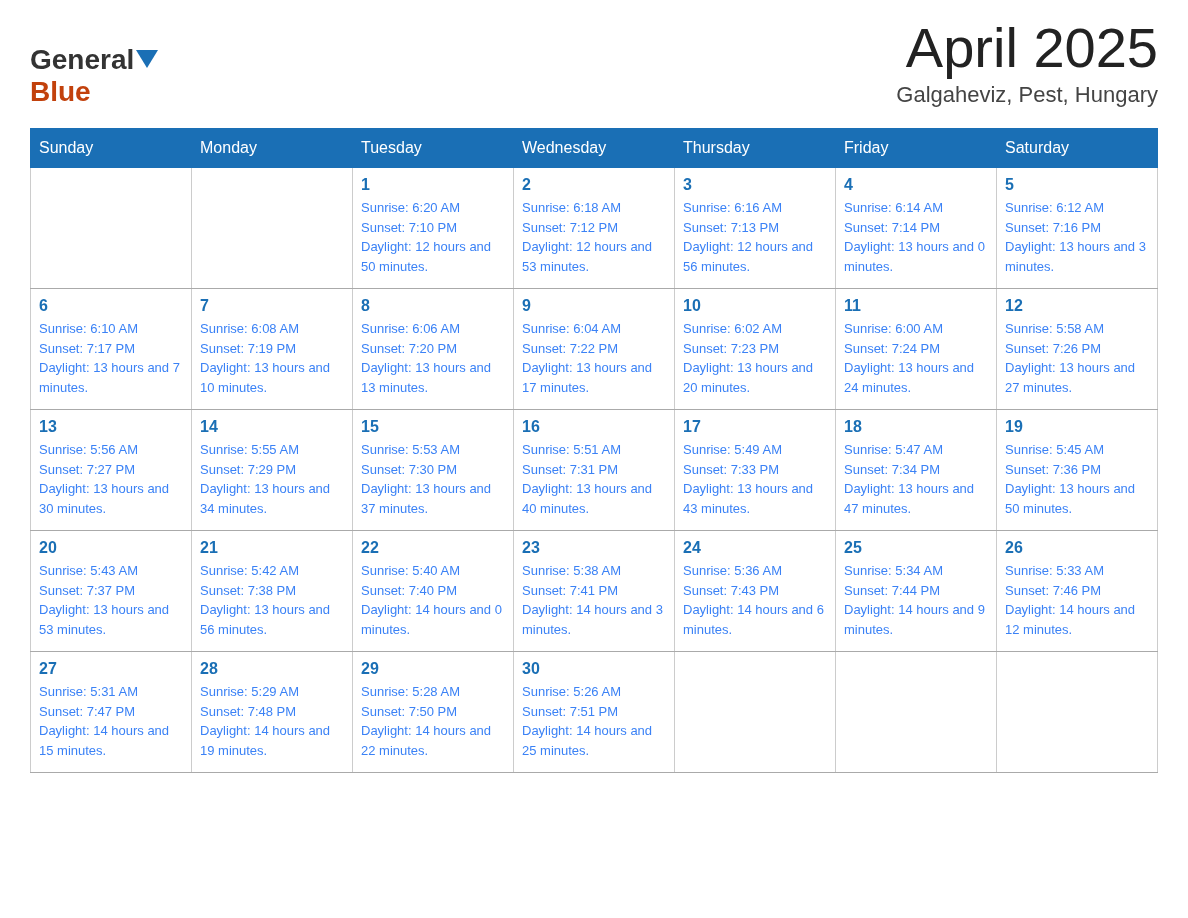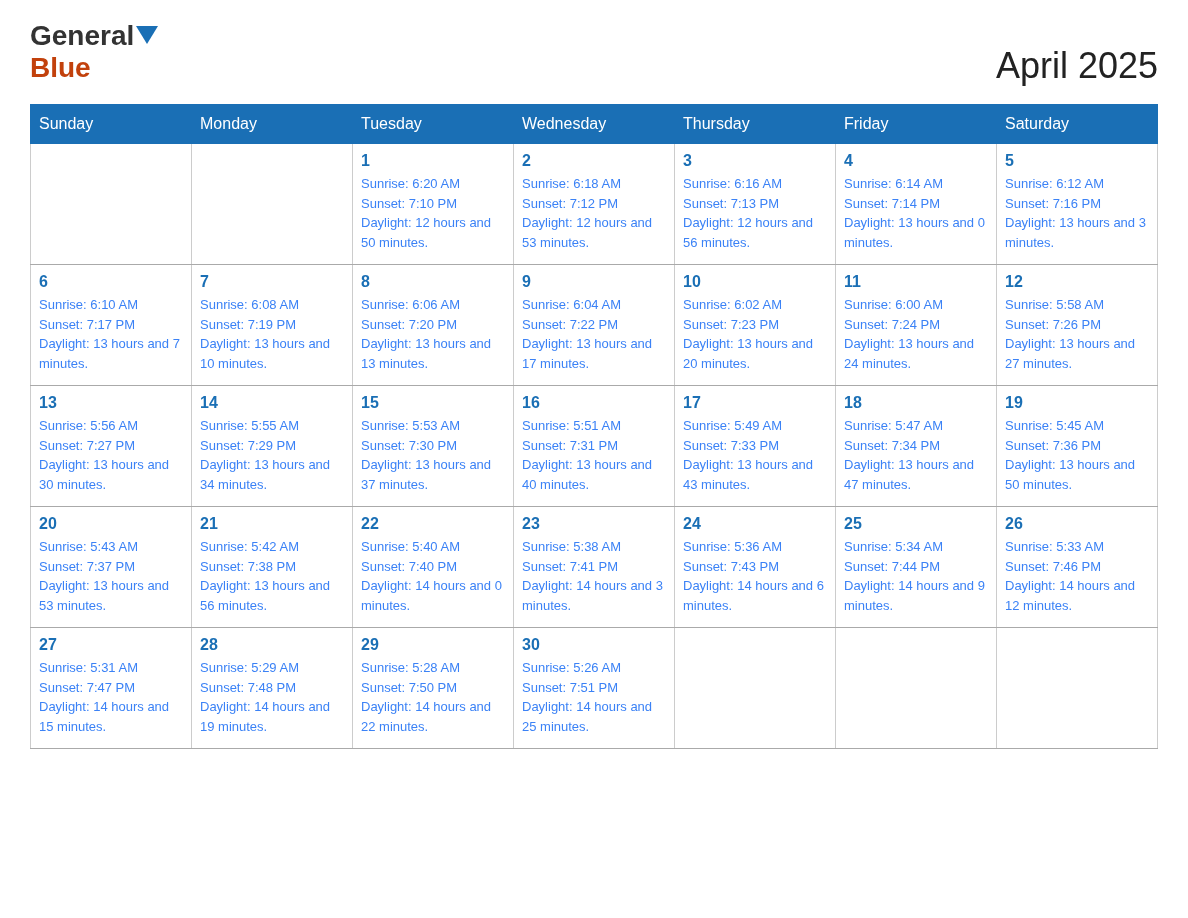--- a/index.html
+++ b/index.html
@@ -31,21 +31,21 @@
       flex-direction: column;
     }
     .logo-top {
       display: flex;
       align-items: center;
     }
     .title-section {
       text-align: right;
     }
     .month-title {
-      font-size: 36px;
+      font-size: 56px;
       font-weight: normal;
       color: #222;
       line-height: 1;
     }
     .location-title {
       font-size: 22px;
       color: #444;
       margin-top: 6px;
     }
     .calendar {
@@ -102,20 +102,21 @@
       <svg width="22" height="22" viewBox="0 0 22 22" style="margin-left:2px; margin-top:2px;">
         <polygon points="0,0 22,0 11,18" fill="#1a6fb5"></polygon>
       </svg>
     </div>
     <div style="margin-left: 0;">
       <span class="logo-text-blue">Blue</span>
     </div>
   </div>
   <div class="title-section">
     <div class="month-title">April 2025</div>
+    <div class="location-title">Galgaheviz, Pest, Hungary</div>
   </div>
 </div>
 
 <table class="calendar">
   <thead>
     <tr>
     <th>Sunday</th>
         <th>Monday</th>
         <th>Tuesday</th>
         <th>Wednesday</th>

